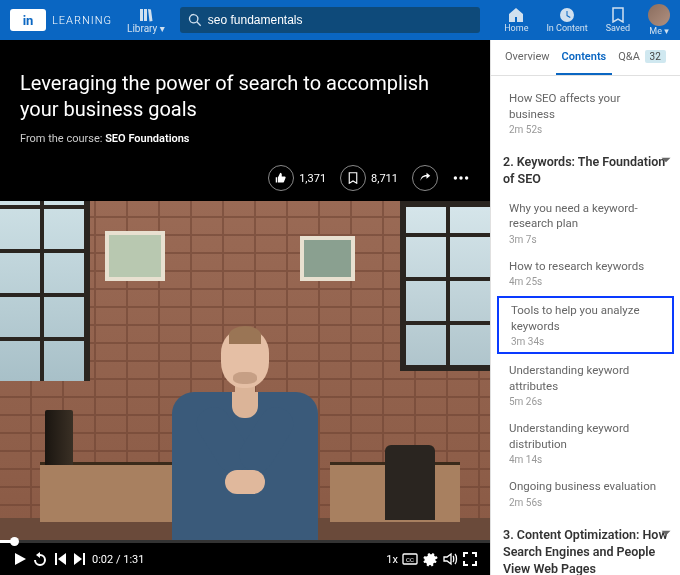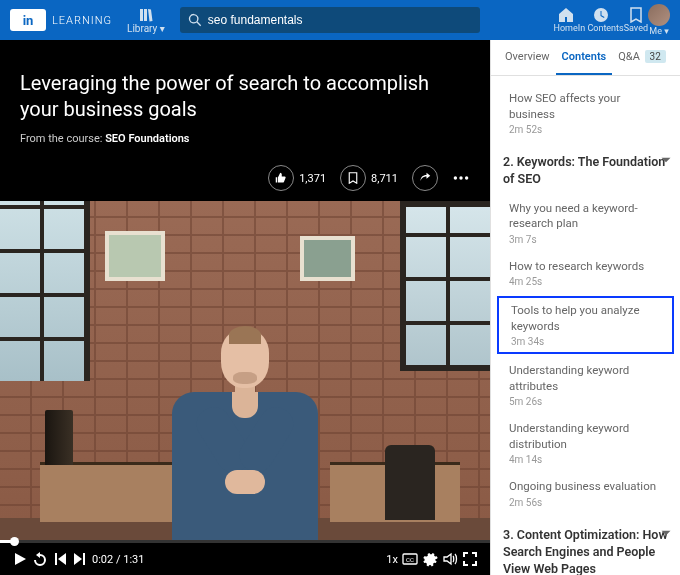--- a/index.html
+++ b/index.html
@@ -6,21 +6,21 @@
 body { font-family: -apple-system, BlinkMacSystemFont, "Segoe UI", Roboto, sans-serif; background: #fff; width: 680px; height: 575px; overflow: hidden; }
 .header { background: #0a66c2; height: 40px; display: flex; align-items: center; padding: 0 10px; gap: 10px; }
 .logo-group { display: flex; align-items: center; gap: 6px; }
 .logo-in { background: #fff; color: #0a66c2; width: 36px; height: 22px; display: flex; align-items: center; justify-content: center; font-weight: 700; font-size: 13px; border-radius: 3px; }
 .logo-text { color: #fff; font-size: 11px; letter-spacing: 1px; font-weight: 300; }
 .library-btn { display: flex; flex-direction: column; align-items: center; color: #d0e0ef; font-size: 10px; cursor: pointer; padding: 0 5px; }
 .library-btn svg { width: 16px; height: 16px; fill: #d0e0ef; }
 .search-box { background: #0e4a7a; border-radius: 3px; display: flex; align-items: center; padding: 0 8px; width: 300px; height: 26px; }
 .search-box svg { width: 14px; height: 14px; fill: #d0e0ef; }
 .search-box input { background: transparent; border: none; color: #fff; font-size: 12px; padding: 0 6px; outline: none; flex: 1; }
-.nav-items { margin-left: auto; display: flex; gap: 0; align-items: center; }
+.nav-items { margin-left: auto; display: flex; gap: 18px; align-items: center; }
 .nav-item { display: flex; flex-direction: column; align-items: center; color: #d0e0ef; font-size: 9px; cursor: pointer; }
 .nav-item svg { width: 16px; height: 16px; fill: #d0e0ef; }
 .avatar { width: 22px; height: 22px; border-radius: 50%; background: linear-gradient(135deg,#8a6d5e,#b09080); }
 .main { display: flex; height: 535px; }
 .video-pane { width: 490px; background: #000; display: flex; flex-direction: column; }
 .video-header { padding: 30px 20px 10px; color: #fff; }
 .video-title { font-size: 20px; font-weight: 400; line-height: 1.3; }
 .course-from { font-size: 11px; color: #ccc; margin-top: 10px; }
 .course-from b { color: #fff; font-weight: 600; }
 .video-actions { display: flex; gap: 14px; padding: 10px 20px; justify-content: flex-end; align-items: center; color: #fff; }
@@ -96,21 +96,21 @@
     <div class="nav-item">
       <svg viewBox="0 0 16 16">
           <path d="M8 1l7 6v8H9v-5H7v5H1V7z"></path>
         </svg>
       <span>Home</span>
     </div>
     <div class="nav-item">
       <svg viewBox="0 0 16 16">
           <path d="M8 1a7 7 0 100 14A7 7 0 008 1zm.5 3v4.3l3 1.7-.5 1-3.5-2V4z"></path>
         </svg>
-      <span>In Contents</span>
+      <span>In Content</span>
     </div>
     <div class="nav-item">
       <svg viewBox="0 0 16 16">
           <path d="M3 1h10v14l-5-3-5 3z" fill="none" stroke="#d0e0ef" stroke-width="1.5"></path>
         </svg>
       <span>Saved</span>
     </div>
     <div class="nav-item">
       <div class="avatar"></div>
       <span><span>Me</span> ▾</span>

